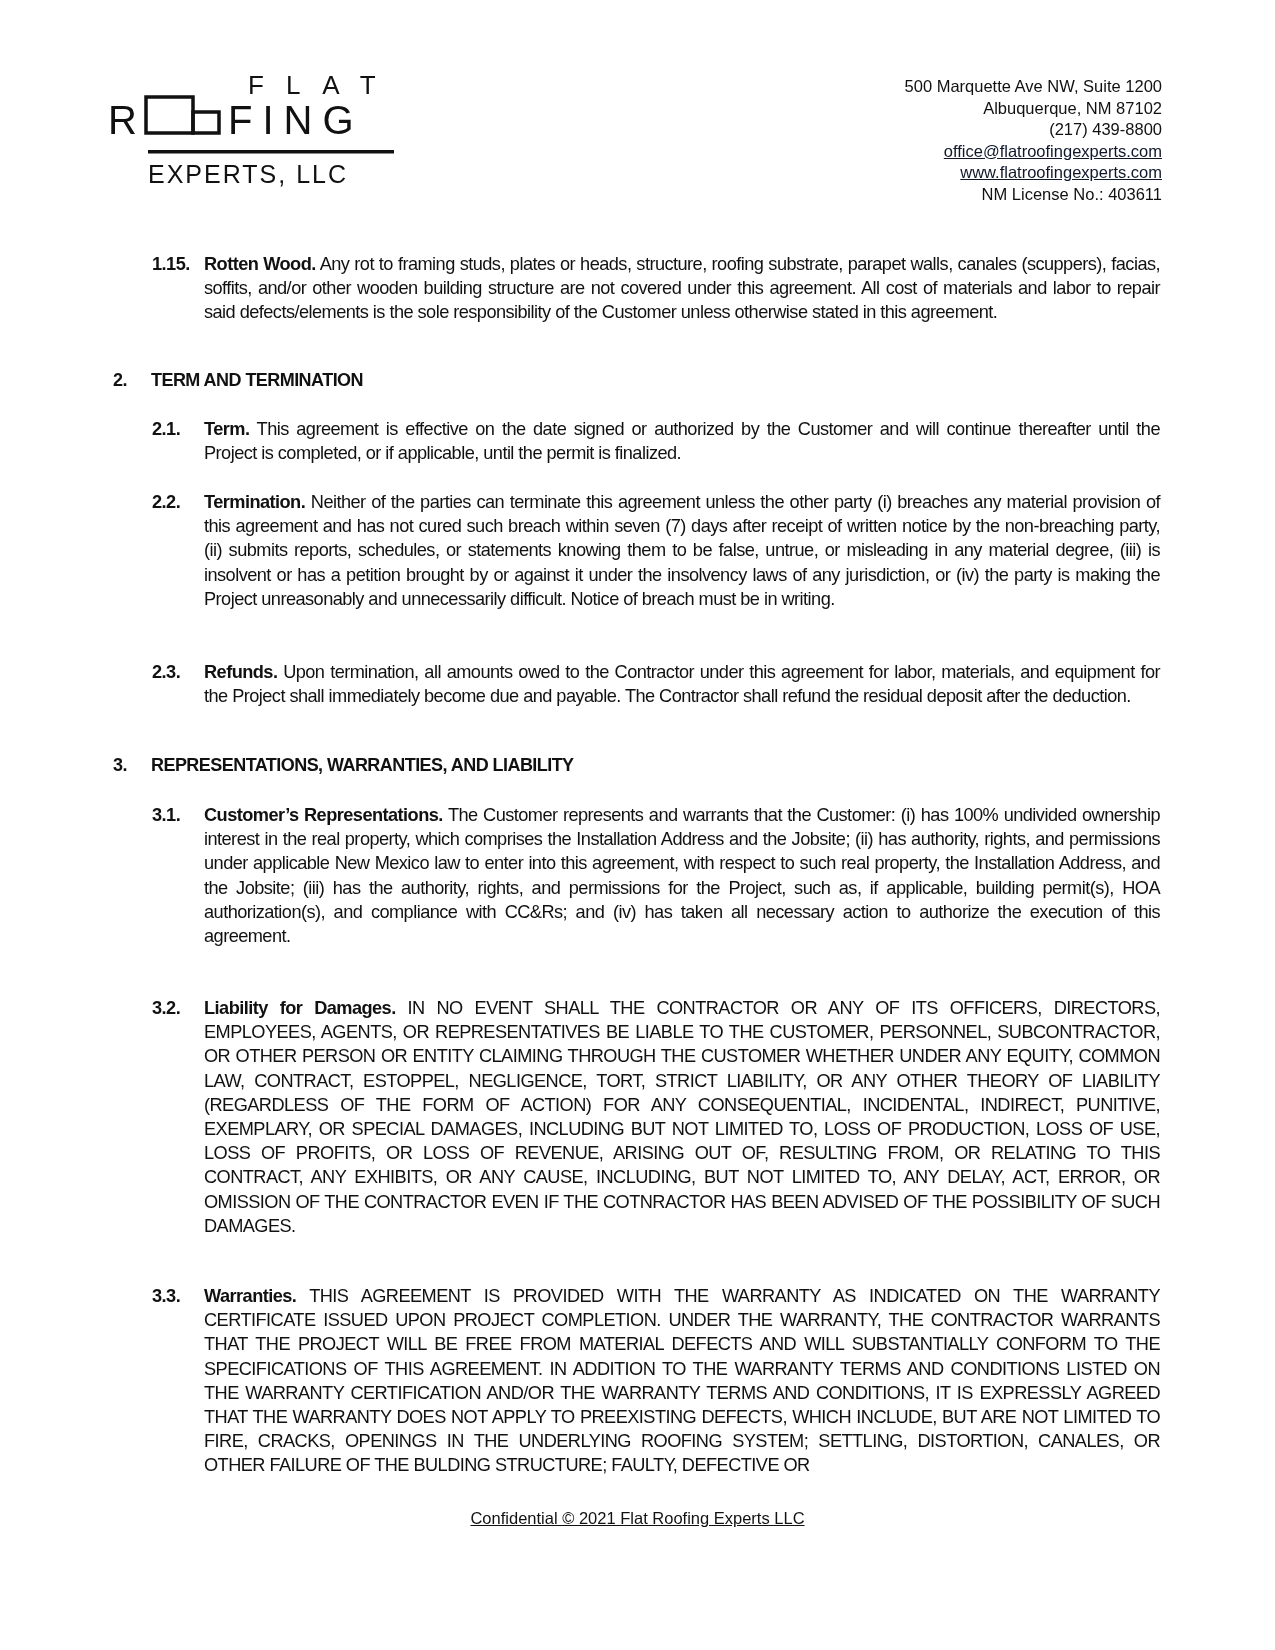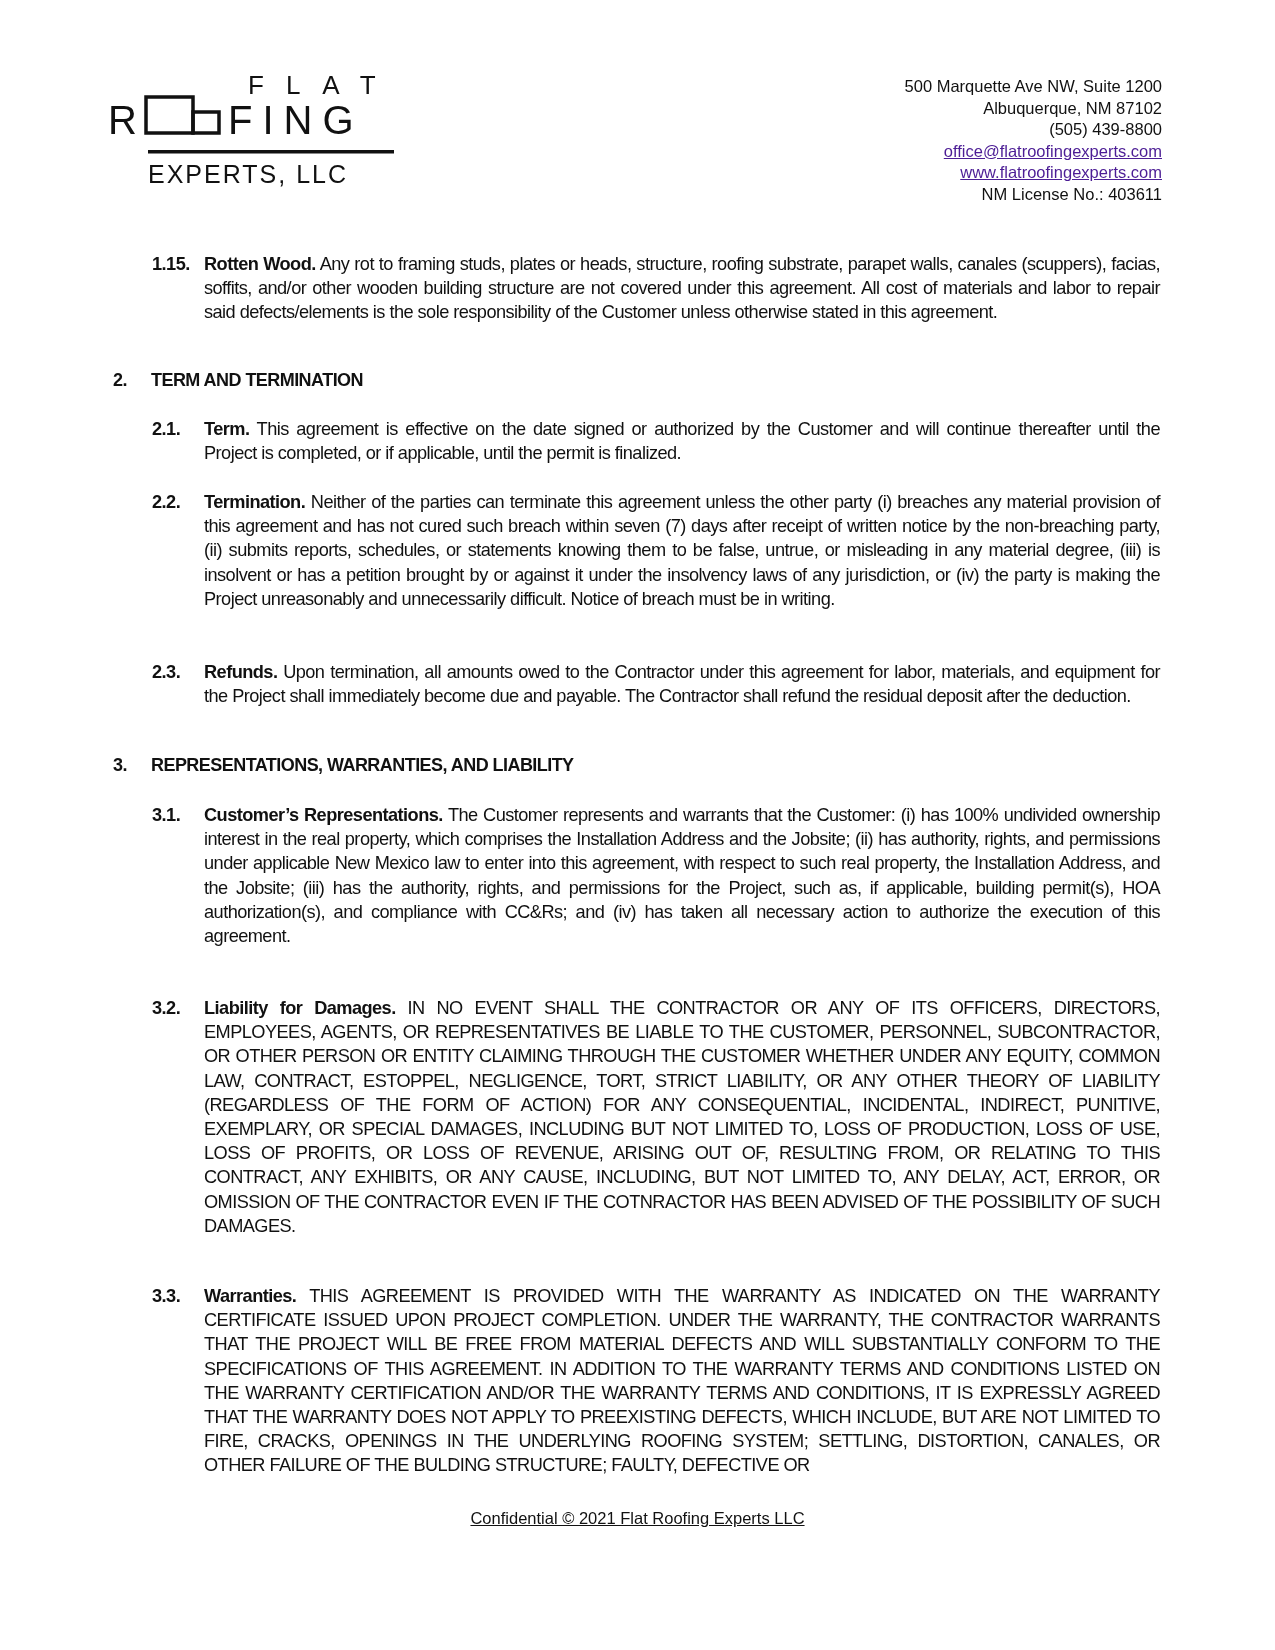--- a/index.html
+++ b/index.html
@@ -10,21 +10,21 @@
   
   .logo { position: absolute; left: 108px; top: 72px; width: 300px; height: 120px; }
   .logo svg { display: block; }
 
   
   .contact {
     position: absolute; right: 113px; top: 76px; text-align: right;
     font-size: 16.5px; line-height: 21.5px;
   }
   .contact div { white-space: nowrap; }
-  .contact a { color: #4c1d95; text-decoration: underline; }
+  .contact a { color: #0f172a; text-decoration: underline; }
 
   
   .body-text {
     position: absolute; left: 0; top: 0; width: 1275px;
   }
   .sec-heading {
     position: absolute; left: 113px; font-weight: bold; font-size: 18px;
     display: flex; white-space: nowrap;
   }
   .sec-heading .num { width: 38px; display: inline-block; }
@@ -60,21 +60,21 @@
     <rect x="85" y="40" width="26" height="21" fill="none" stroke="#111" stroke-width="3.5"></rect>
     <text x="120" y="62" font-family="Liberation Sans, sans-serif" font-size="40" letter-spacing="10" fill="#111">FING</text>
     <rect x="40" y="78" width="246" height="3.5" fill="#111"></rect>
     <text x="40" y="111" font-family="Liberation Sans, sans-serif" font-size="25" letter-spacing="2" fill="#111">EXPERTS, LLC</text>
   </svg>
 </div>
 
 <div class="contact">
   <div>500 Marquette Ave NW, Suite 1200</div>
   <div>Albuquerque, NM 87102</div>
-  <div>(505) 439-8800</div>
+  <div>(217) 439-8800</div>
   <div><a>office@flatroofingexperts.com</a></div>
   <div><a>www.flatroofingexperts.com</a></div>
   <div>NM License No.: 403611</div>
 </div>
 
 <div class="body-text">
 
   <div class="clause condensed" style="top:252px;">
     <span class="num">1.15.</span>
     <div class="text">

